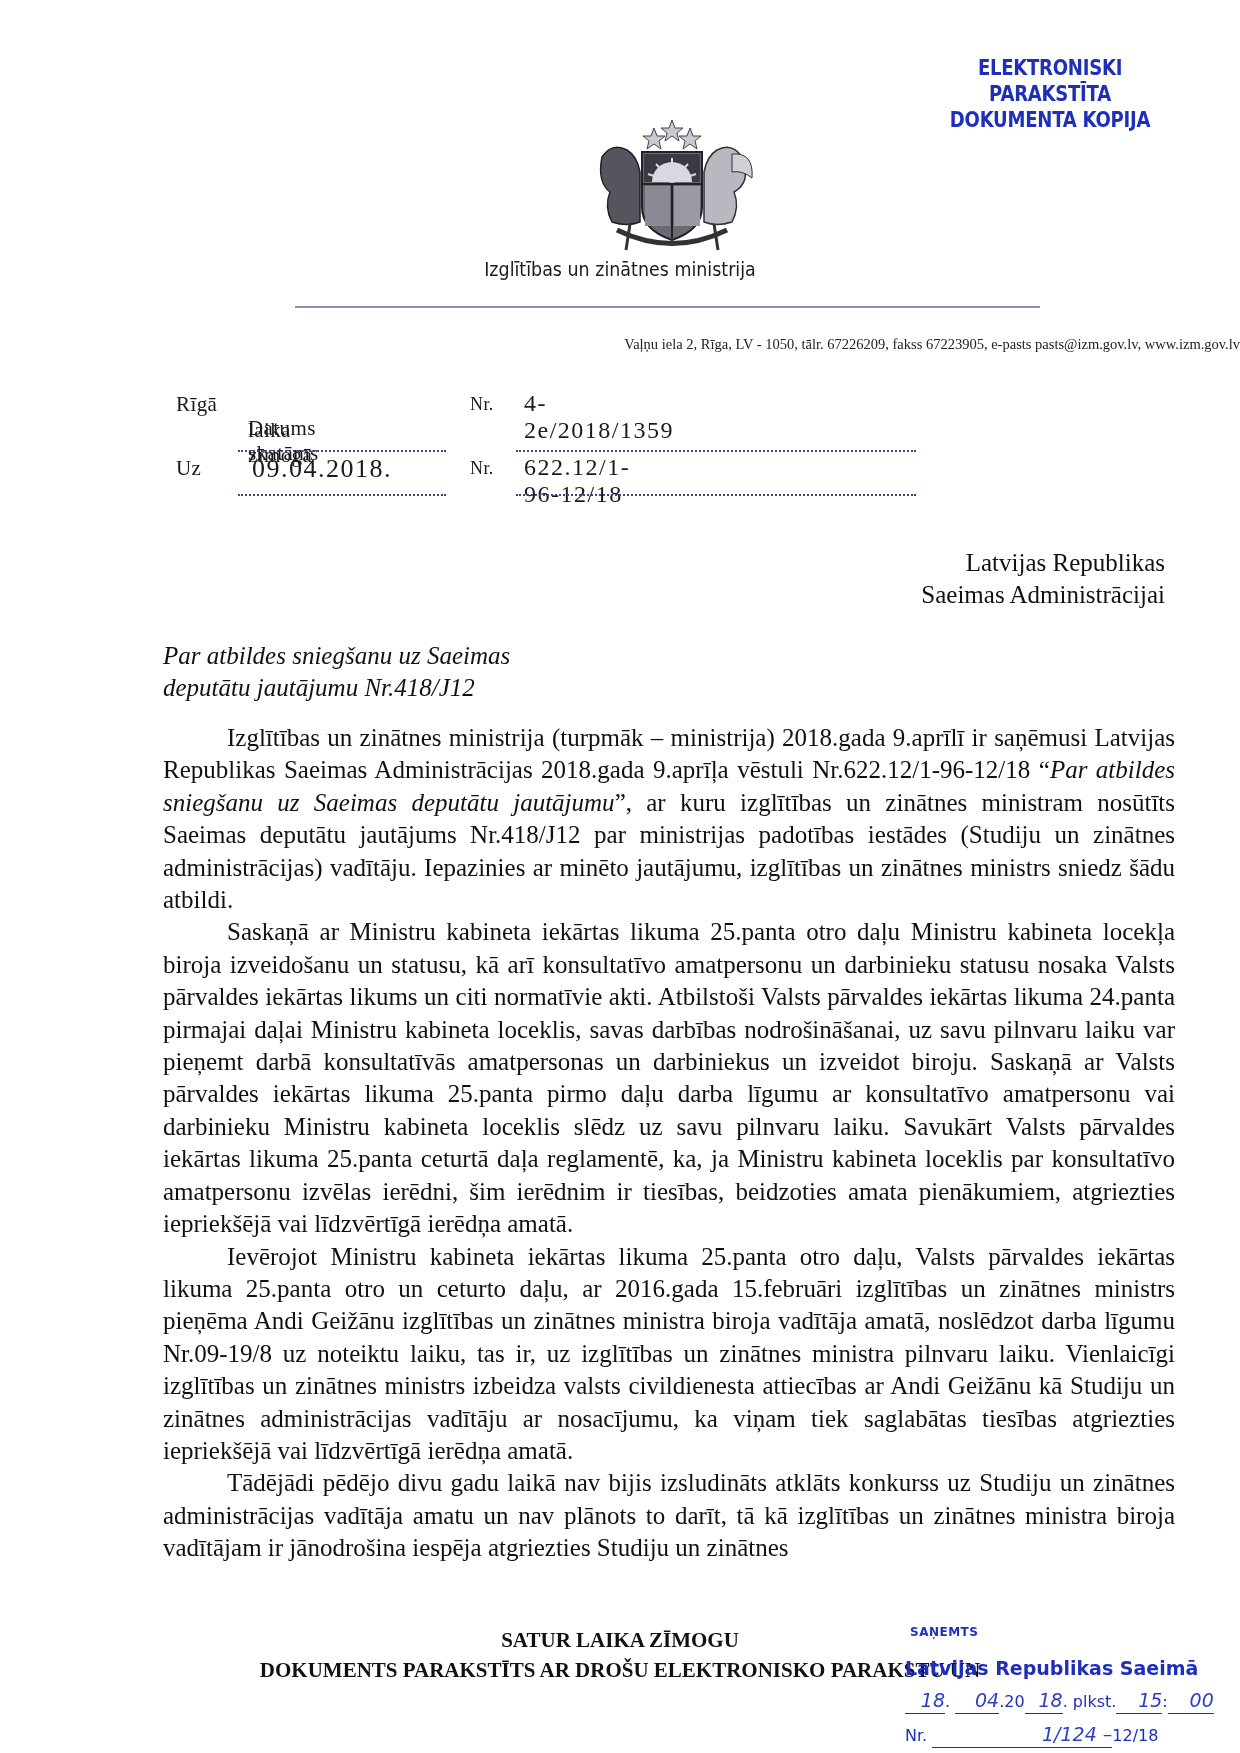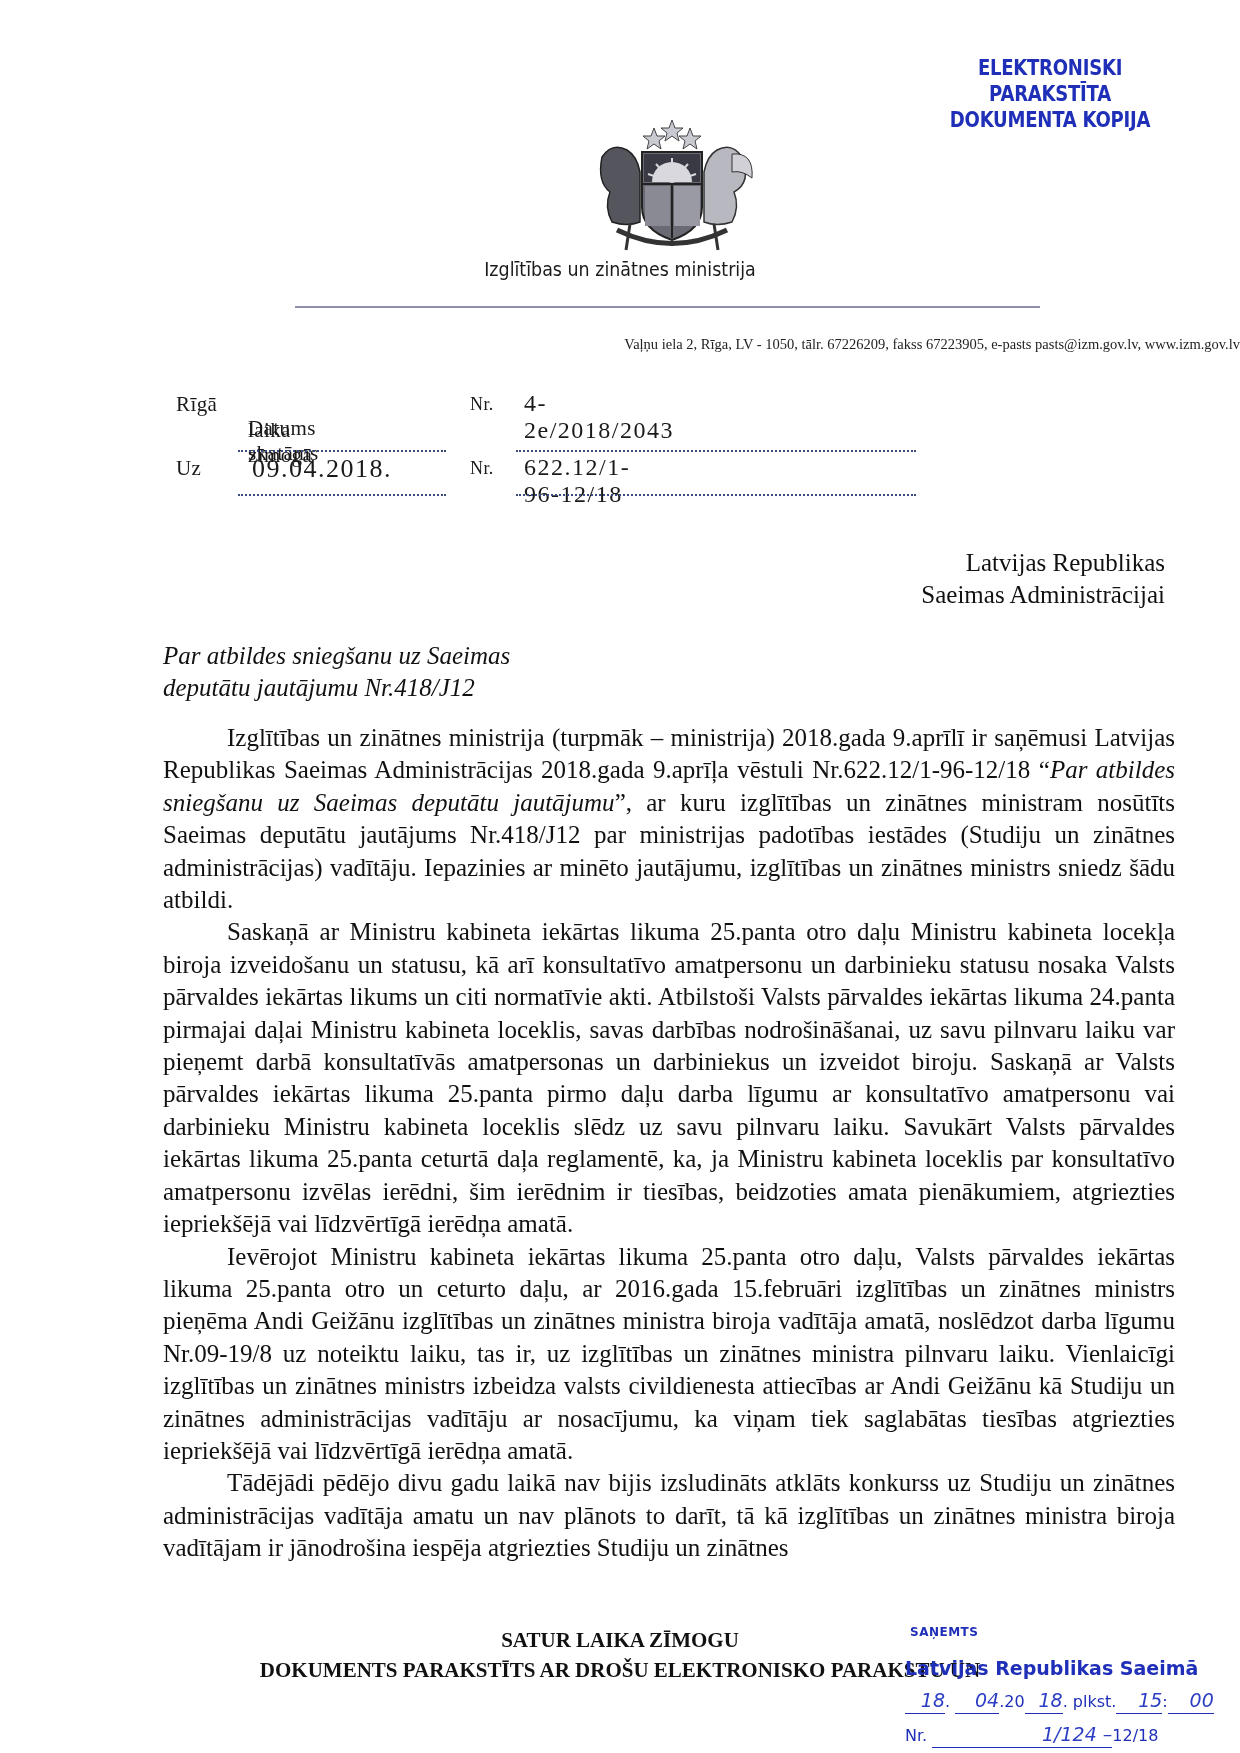--- a/index.html
+++ b/index.html
@@ -112,21 +112,21 @@
 
 <div class="ministry-name">Izglītības un zinātnes ministrija</div>
 <div class="header-rule"></div>
 <div class="address">Vaļņu iela 2, Rīga, LV - 1050, tālr. 67226209, fakss 67223905, e-pasts pasts@izm.gov.lv, www.izm.gov.lv</div>
 
 <div class="ref-block">
   <span class="ref-label" style="left:0; top:0;">Rīgā</span>
   <span class="ref-label" style="left:72px; top:0;margin-top:24px;">Datums skatāms</span>
   <span class="ref-label" style="left:72px; top:26px;">laika zīmogā</span>
   <span class="ref-label ref-small" style="left:294px; top:2px;">Nr.</span>
-  <span class="ref-value" style="left:348px; top:-2px;">4-2e/2018/2043</span>
+  <span class="ref-value" style="left:348px; top:-2px;">4-2e/2018/1359</span>
 
   <div class="dotted" style="left:62px; top:58px; width:208px;"></div>
   <div class="dotted" style="left:340px; top:58px; width:400px;"></div>
 
   <span class="ref-label" style="left:0; top:64px;">Uz</span>
   <span class="ref-value" style="left:76px; top:62px; font-size:26px;">09.04.2018.</span>
   <span class="ref-label ref-small" style="left:294px; top:66px;">Nr.</span>
   <span class="ref-value" style="left:348px; top:62px;">622.12/1-96-12/18</span>
 
   <div class="dotted" style="left:62px; top:102px; width:208px;"></div>

